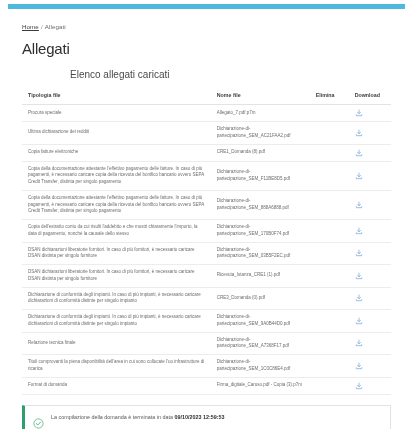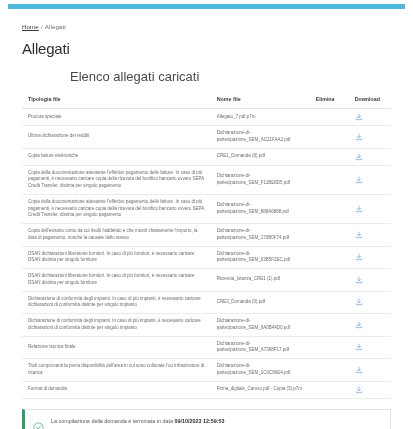--- a/index.html
+++ b/index.html
@@ -37,21 +37,21 @@
     padding: 0 2px;
   }
   .page-title {
     font-size: 15px;
     font-weight: 400;
     color: #2f2f2f;
     margin: 10px 0 0 0;
     letter-spacing: -0.2px;
   }
   .section-title {
-    font-size: 13px;
+    font-size: 10px;
     font-weight: 400;
     color: #4a4a4a;
     margin: 12px 0 6px 0;
     padding-left: 48px;
   }
   table.attachments {
     width: 100%;
     border-collapse: collapse;
     table-layout: fixed;
   }

